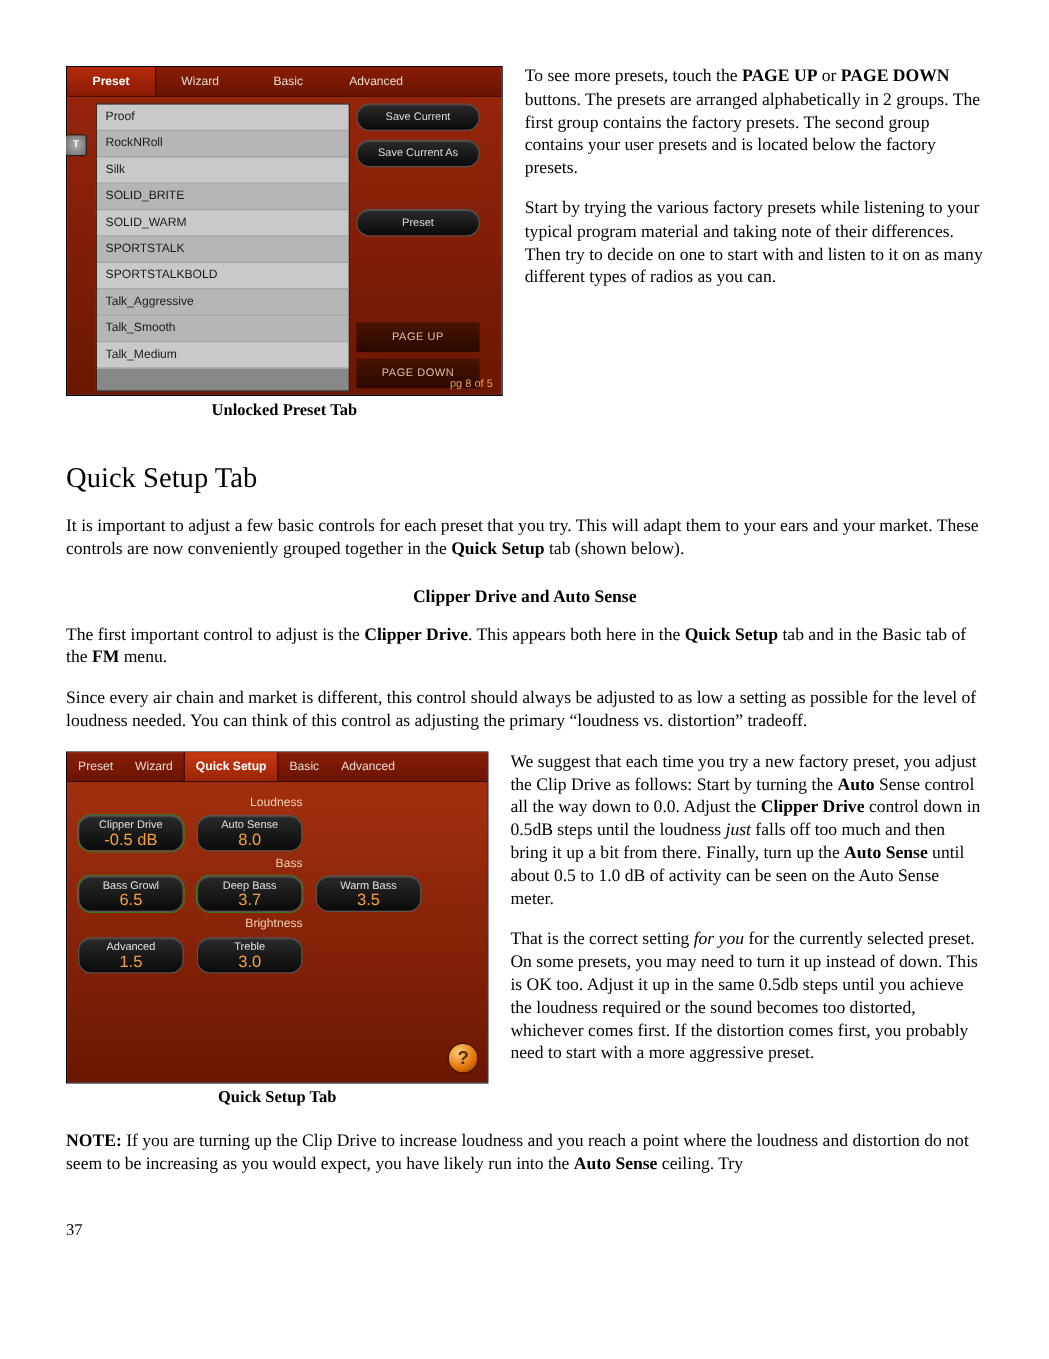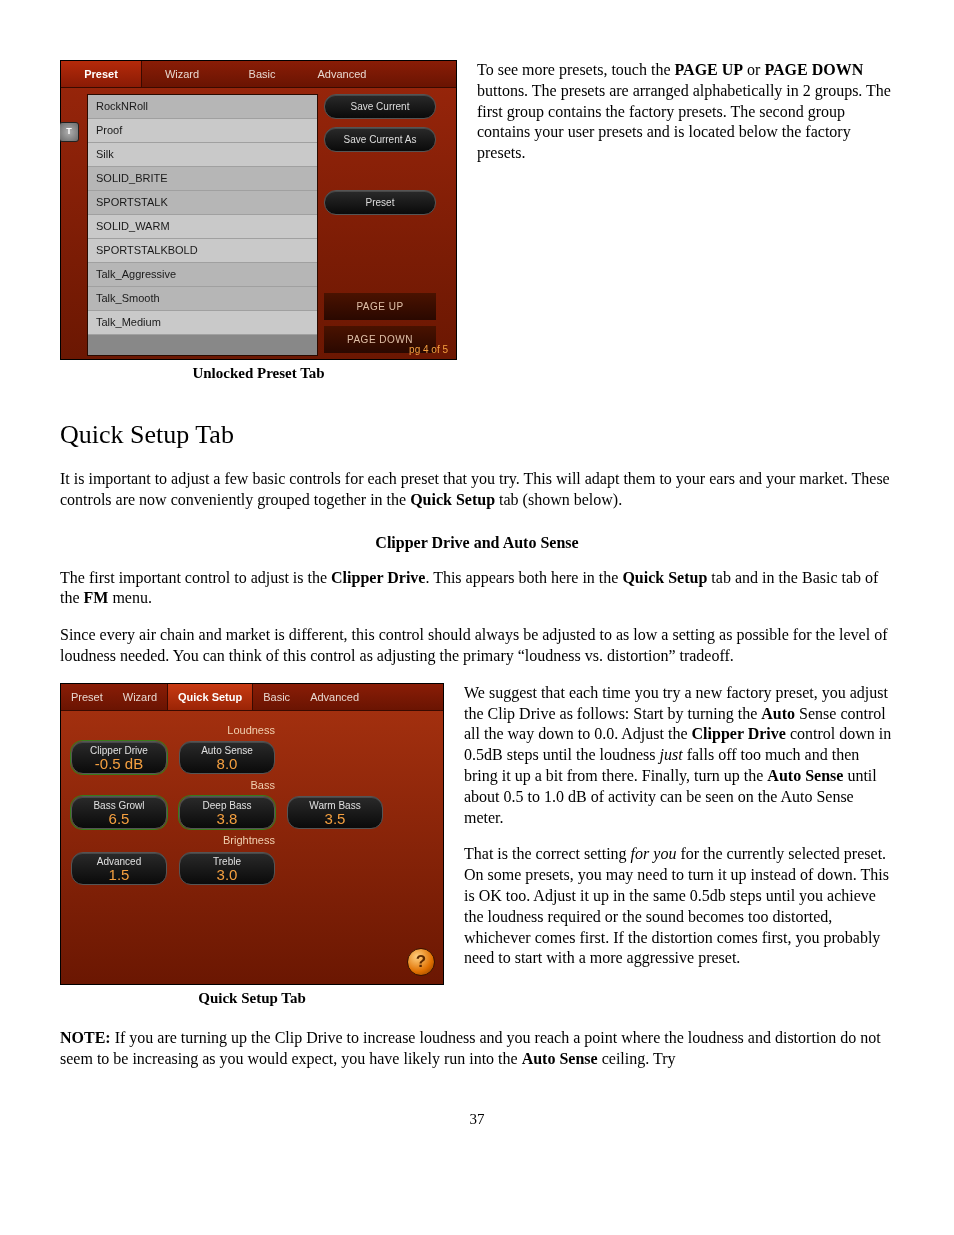--- a/index.html
+++ b/index.html
@@ -10,21 +10,21 @@
     padding: 60px;
     width: 834px;
     line-height: 1.3;
   }
   .section { overflow: hidden; margin-bottom: 16px; }
   .float-left { float: left; margin-right: 20px; margin-bottom: 4px; }
   .caption { text-align: center; font-weight: bold; font-size: 15px; margin-top: 4px; }
   .para { margin: 0 0  16px 0; }
   h2.heading { font-weight: normal; font-size: 26px; margin: 30px 0 18px 0; }
   .subhead { font-weight: bold; margin: 22px 0 14px 0; text-align: center; }
-  .page-num { text-align: center; margin-top: 40px; font-size: 15px; }
+  .page-num { text-align: left; margin-top: 40px; font-size: 15px; }
 
   
   .scr1 {
     width: 395px;
     height: 298px;
     background: linear-gradient(#9a260b, #6b1702);
     border: 1px solid #000;
     position: relative;
     font-family: "Segoe UI", Arial, sans-serif;
     color: #fff;
@@ -176,50 +176,51 @@
         <div class="tab">Wizard</div>
         <div class="tab">Basic</div>
         <div class="tab">Advanced</div>
       </div>
       <div class="body">
         <div class="listcol" style="position:relative">
           <div class="lockwrap">
             <div class="lock">T</div>
           </div>
           <div class="list">
+            <div class="row">Proof</div>
             <div class="row alt">RockNRoll</div>
-            <div class="row">Proof</div>
             <div class="row">Silk</div>
             <div class="row alt">SOLID_BRITE</div>
+            <div class="row">SOLID_WARM</div>
             <div class="row alt">SPORTSTALK</div>
-            <div class="row">SOLID_WARM</div>
             <div class="row">SPORTSTALKBOLD</div>
             <div class="row alt">Talk_Aggressive</div>
             <div class="row alt">Talk_Smooth</div>
             <div class="row">Talk_Medium</div>
           </div>
         </div>
         <div class="sidecol">
           <div class="btn">Save Current</div>
           <div class="btn">Save Current As</div>
           <div style="height:30px"></div>
           <div class="btn">Preset</div>
           <div style="height:70px"></div>
           <div class="pgbtn">PAGE UP</div>
           <div class="pgbtn" style="margin-top:6px">PAGE DOWN</div>
-          <div class="pginfo">pg 4 of 5</div>
+          <div class="pginfo">pg 8 of 5</div>
         </div>
       </div>
     </div>
     <div class="caption">Unlocked Preset Tab</div>
   </div>
 
   <p class="para">
     <span>To see more presets, touch the </span><b>PAGE UP</b><span> or </span><b>PAGE DOWN</b><span> buttons. The presets are arranged alphabetically in 2 groups. The first group contains the factory presets. The second group contains your user presets and is located below the factory presets.</span>
   </p>
+  <p class="para">Start by trying the various factory presets while listening to your typical program material and taking note of their differences. Then try to decide on one to start with and listen to it on as many different types of radios as you can.</p>
 </div>
 
 <h2 class="heading">Quick Setup Tab</h2>
 
 <p class="para">
   <span>It is important to adjust a few basic controls for each preset that you try. This will adapt them to your ears and your market. These controls are now conveniently grouped together in the </span><b>Quick Setup</b><span> tab (shown below).</span>
 </p>
 
 <p class="subhead">Clipper Drive and Auto Sense</p>
 
@@ -252,21 +253,21 @@
           </div>
         </div>
         <div class="grouplabel" style="width:204px">Bass</div>
         <div class="grouprow">
           <div class="knob green">
             <div class="klabel">Bass Growl</div>
             <div class="kval">6.5</div>
           </div>
           <div class="knob green">
             <div class="klabel">Deep Bass</div>
-            <div class="kval">3.8</div>
+            <div class="kval">3.7</div>
           </div>
           <div class="knob">
             <div class="klabel">Warm Bass</div>
             <div class="kval">3.5</div>
           </div>
         </div>
         <div class="grouplabel" style="width:204px">Brightness</div>
         <div class="grouprow">
           <div class="knob">
             <div class="klabel">Advanced</div>

